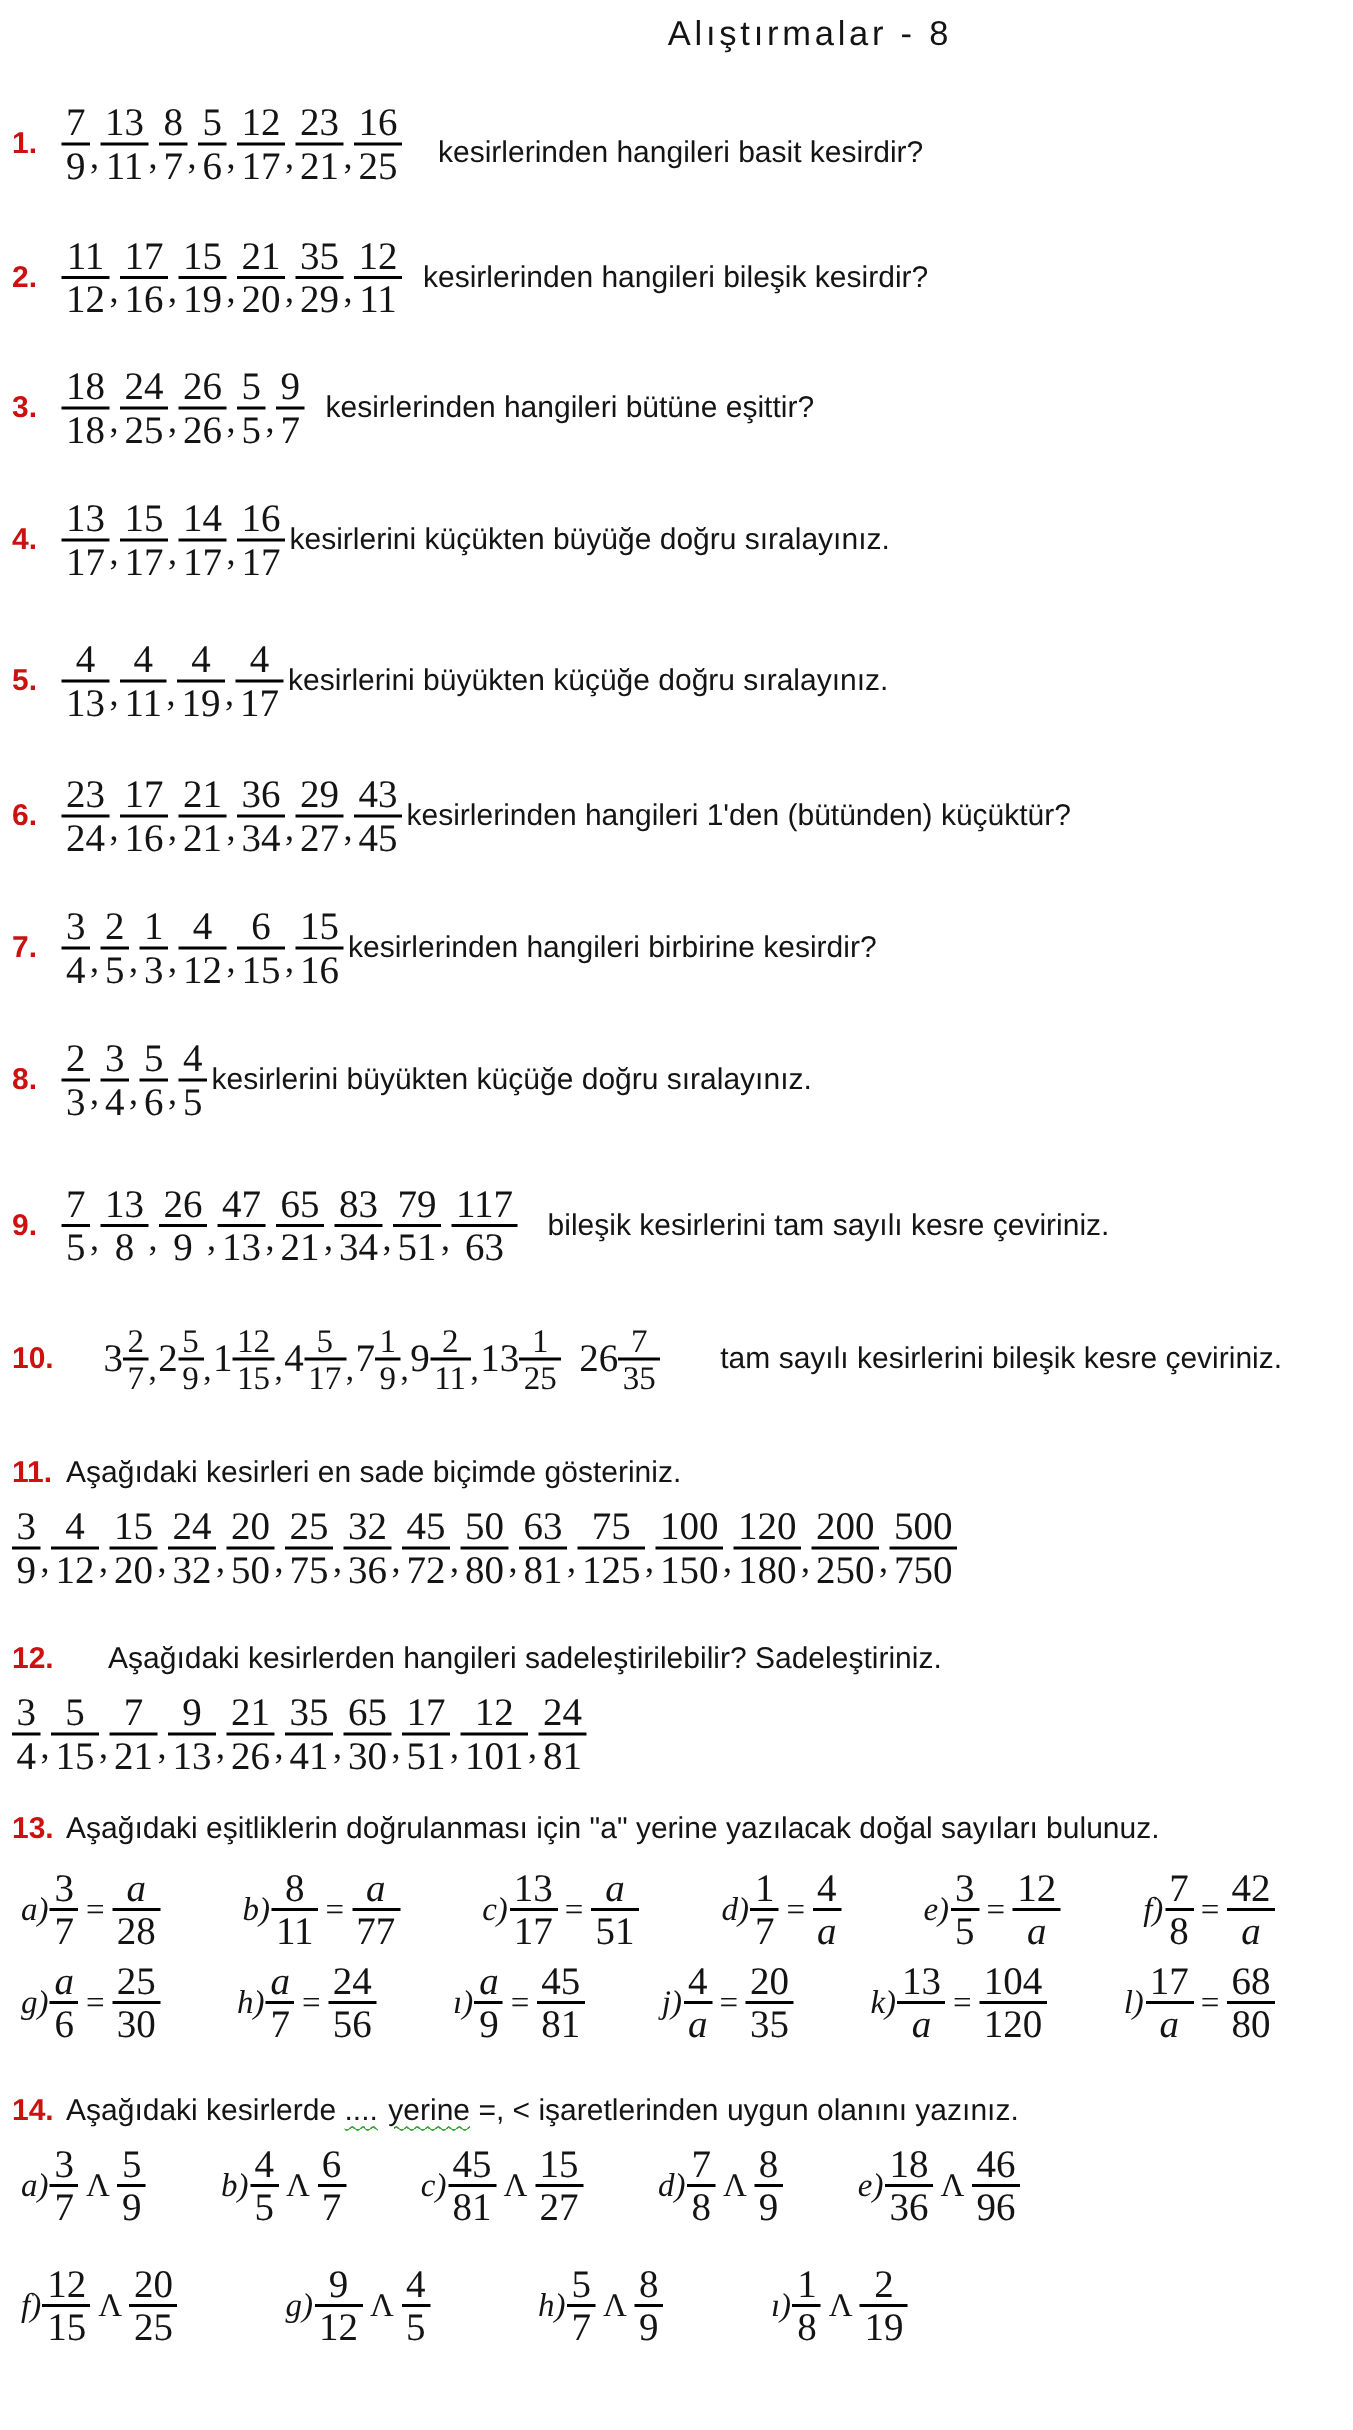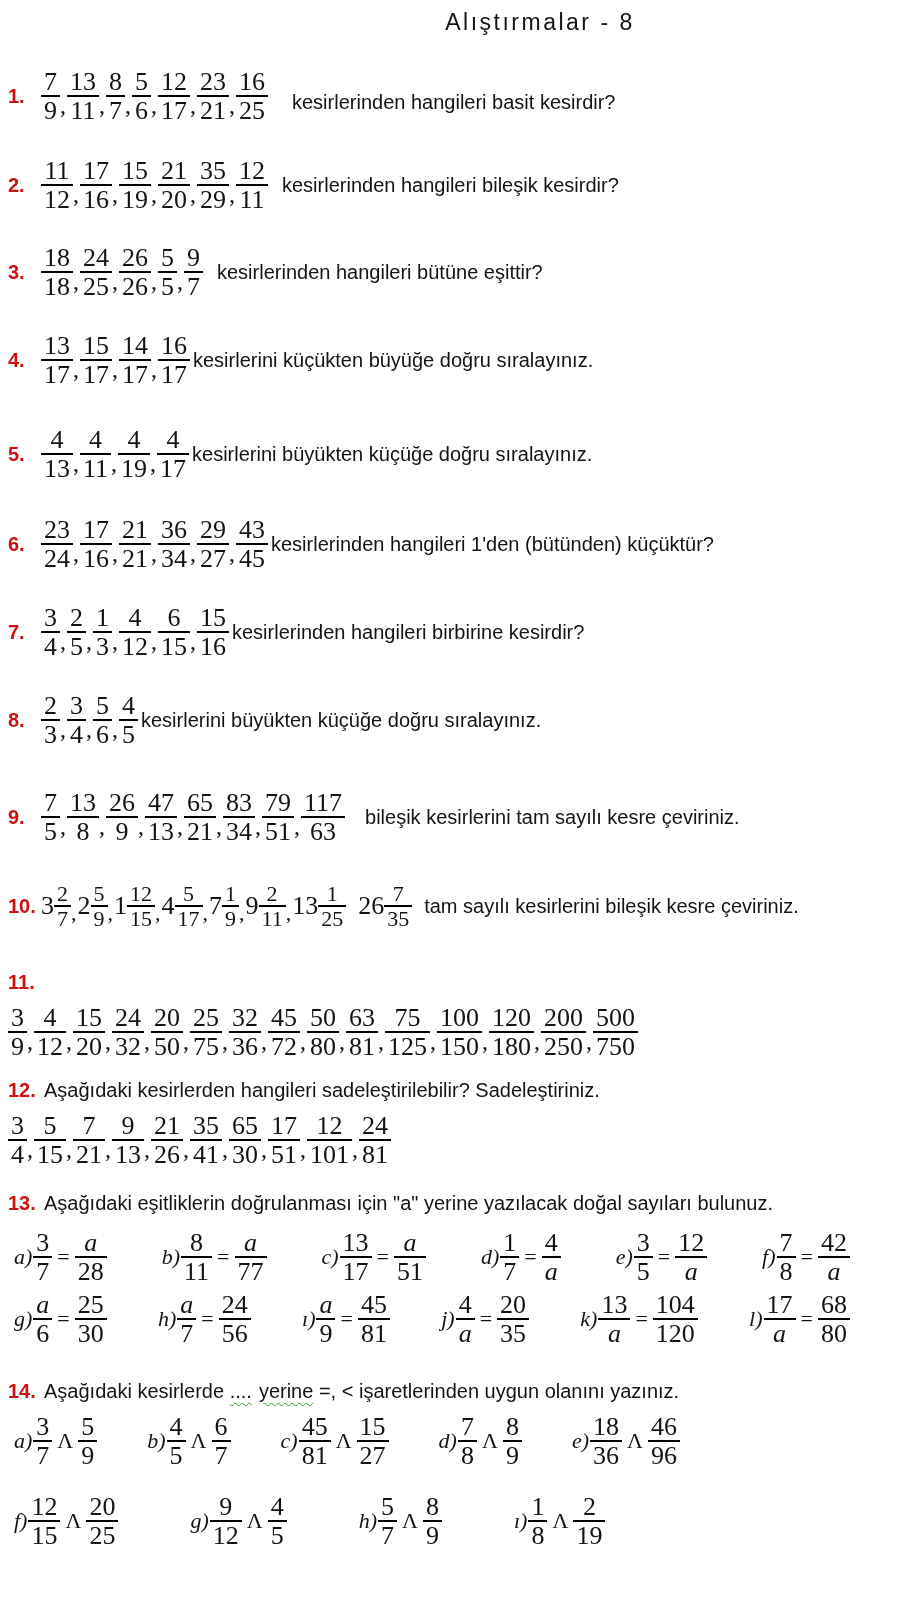--- a/index.html
+++ b/index.html
@@ -11,21 +11,21 @@
   .page { padding: 8px 0 12px 8px; width: 100%; height: 100%; }
 
   .title {
     font-size: 23px; letter-spacing: 2.5px; text-align: center;
     transform: translateX(85px); height: 28px; line-height: 28px; white-space: nowrap;
   }
 
   .q { display: flex; align-items: center; height: 58px; margin-top: 31px; white-space: nowrap; }
   .q3 { margin-top: 29px; } .q4 { margin-top: 30px; } .q5 { margin-top: 36px; }
   .q6 { margin-top: 32px; } .q7 { margin-top: 30px; } .q8 { margin-top: 30px; }
-  .q9 { margin-top: 39px; } .q10 { margin-top: 31px; }
+  .q9 { margin-top: 39px; } .q10 { margin-top: 31px; gap: 28px; }
 
   .qnum { color: var(--accent, #cc1111); font-weight: 700; font-size: 20px; flex: 0 0 33px; }
   .qtext { font-size: 20px; margin-left: 3px; }
   .q1 .qtext { margin-left: 24px; margin-top: 12px; } .q2 .qtext { margin-left: 14px; }
   .q3 .qtext { margin-left: 14px; } .q9 .qtext { margin-left: 20px; }
   .q10 .qtext { margin-left: 12px; text-align: center; }
 
   .fracs { display: inline-flex; align-items: center; }
   .frac {
     display: inline-flex; flex-direction: column; align-items: stretch; text-align: center;
@@ -36,21 +36,21 @@
   .fsep { font-family: "Liberation Serif", serif; font-size: 24px; transform: translateY(9px); margin: 0 1px 0 0; }
   .var { font-style: italic; }
 
   .mixed { display: inline-flex; align-items: center; }
   .whole { font-family: "Liberation Serif", serif; font-size: 26px; }
   .q10 .frac { font-size: 22px; line-height: 21px; }
   .q10 .fsep { font-size: 22px; transform: translateY(7px); }
   .mspace { display: inline-block; width: 12px; }
 
   .qh { display: flex; align-items: center; height: 26px; margin-top: 32px; white-space: nowrap; }
-  .qh11 { margin-top: 34px; } .qh12 { margin-top: 16px; }
+  .qh11 { margin-top: 34px; } .qh12 { margin-top: 32px; gap: 28px; }
   .qh13 { margin-top: 21px; } .qh14 { margin-top: 30px; }
   .fracline { display: flex; align-items: center; height: 58px; margin-top: 8px; }
 
   .pairrow { display: flex; align-items: center; height: 58px; white-space: nowrap; }
   .eqrow { justify-content: space-between; width: 836px; margin-left: 6px; margin-top: 12px; }
   .eqrow2 { margin-top: 4px; }
   .cmprow { margin-left: 6px; margin-top: 8px; gap: 50px; }
   .cmprow2 { margin-top: 22px; gap: 72px; }
   .eq { display: inline-flex; align-items: center; }
   .lbl { font-family: "Liberation Serif", serif; font-style: italic; font-size: 22px; margin-right: 1px; }
@@ -439,20 +439,21 @@
             <span class="fnum">7</span>
             <span class="fden">35</span>
           </span>
         </span>
       </span>
     <span class="qtext">tam sayılı kesirlerini bileşik kesre çeviriniz.</span>
   </div>
 
   <div class="qh qh11">
     <span class="qnum">11.</span>
+    <span class="qtext">Aşağıdaki kesirleri en sade biçimde gösteriniz.</span>
   </div>
   <div class="fracline">
       <span class="frac">
         <span class="fnum">3</span>
         <span class="fden">9</span>
       </span>
       <span class="fsep">,</span>
       <span class="frac">
         <span class="fnum">4</span>
         <span class="fden">12</span>

